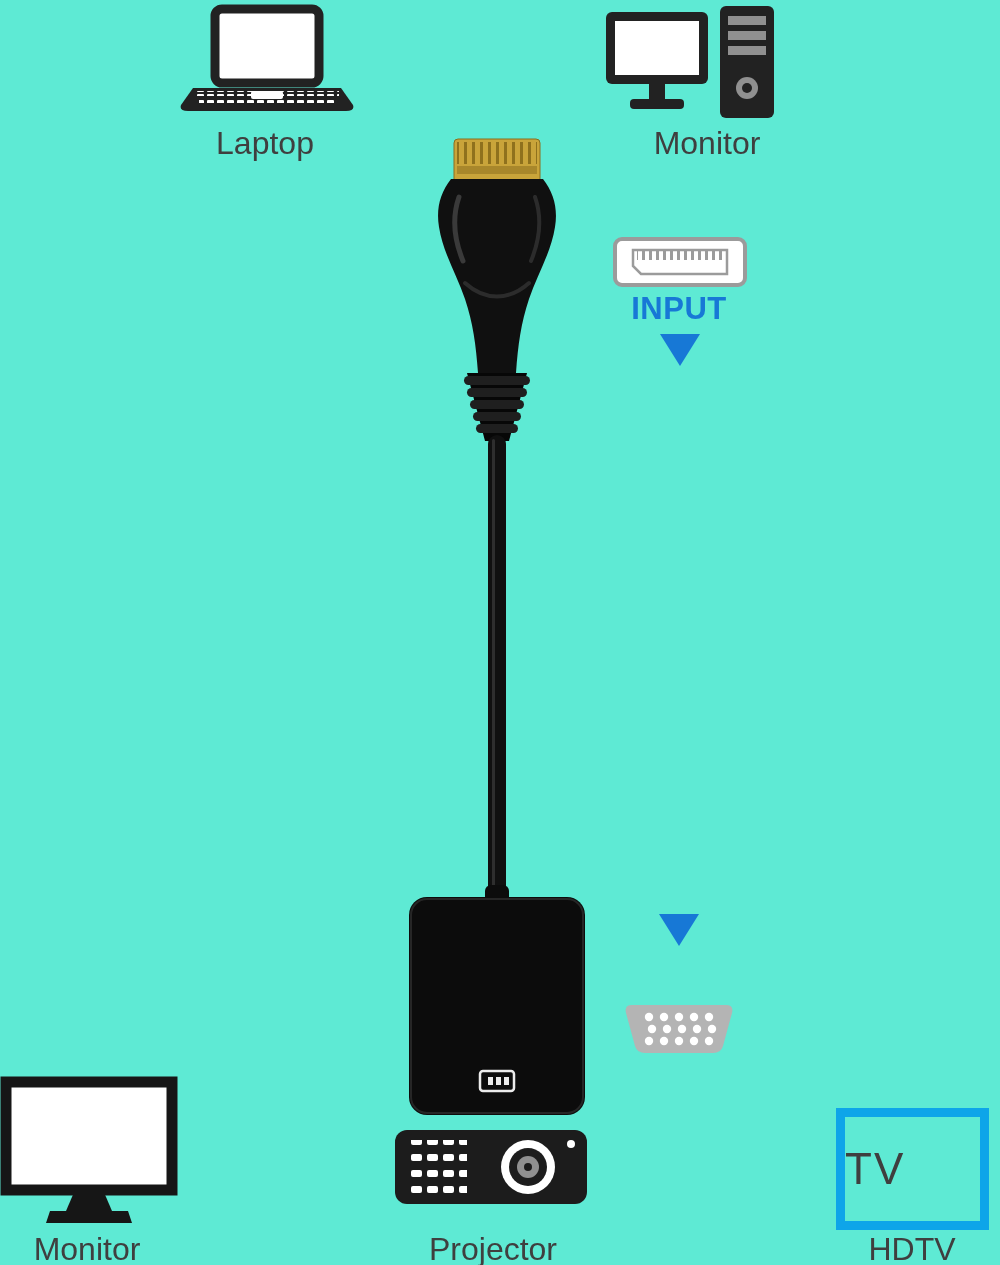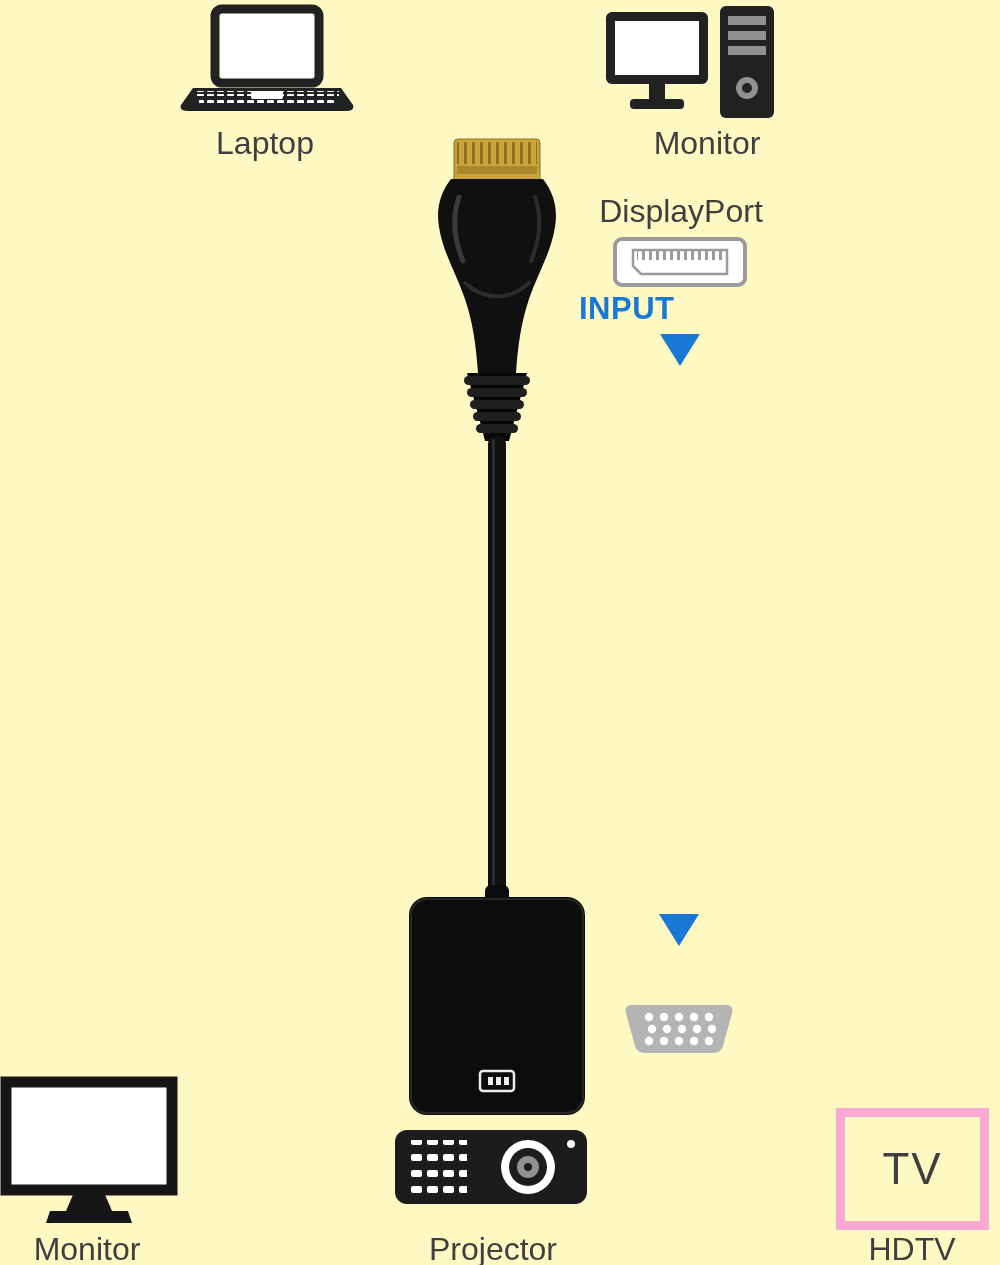--- a/index.html
+++ b/index.html
@@ -3,26 +3,26 @@
 <meta charset="utf-8">
 <style>
   :root{
     --accent-blue:#1778d6;
     --label-gray:#3f3f3f;
     --icon-dark:#202020;
     --icon-gray:#9b9b9b;
   }
   html,body{margin:0;padding:0;background:#fff;}
   body{font-family:"Liberation Sans", sans-serif;}
-  .stage{position:relative;width:1000px;height:1265px;background:#fef9c3;overflow:hidden;}
+  .stage{position:relative;width:1000px;height:1265px;background:#5eead4;overflow:hidden;}
   .abs{position:absolute;}
   .label{color:var(--label-gray);font-size:32px;text-align:center;line-height:1.1;}
-  .label-blue{color:var(--accent-blue);font-size:31px;font-weight:600;letter-spacing:.5px;line-height:1.1;}
+  .label-blue{color:var(--accent-blue);font-size:31px;font-weight:600;text-align:center;letter-spacing:.5px;line-height:1.1;}
   .arrow-down{width:0;height:0;border-left:20px solid transparent;border-right:20px solid transparent;border-top:32px solid var(--accent-blue);}
-  .tv-box{width:135px;height:104px;border:9px solid #f9a8d4;display:flex;align-items:center;justify-content:center;
+  .tv-box{width:135px;height:104px;border:9px solid #0ea5e9;display:flex;align-items:center;
           font-size:44px;color:var(--label-gray);letter-spacing:2px;}
 </style>
 </head>
 <body>
 
 <div class="stage">
 
   <svg class="abs" style="left:177px;top:4px" width="180" height="112" viewBox="0 0 180 112">
     <defs>
       <pattern id="keys" width="10" height="6" patternUnits="userSpaceOnUse">
@@ -44,21 +44,20 @@
     <rect x="26" y="95" width="54" height="10" rx="4" fill="#222"></rect>
     <rect x="116" y="2" width="54" height="112" rx="6" fill="#222"></rect>
     <rect x="124" y="12" width="38" height="9" fill="#909090"></rect>
     <rect x="124" y="27" width="38" height="9" fill="#909090"></rect>
     <rect x="124" y="42" width="38" height="9" fill="#909090"></rect>
     <circle cx="143" cy="84" r="11" fill="#909090"></circle>
     <circle cx="143" cy="84" r="5" fill="#222"></circle>
   </svg>
   <div class="abs label" style="left:617px;top:126px;width:180px">Monitor</div>
 
-  <div class="abs label" style="left:581px;top:194px;width:200px">DisplayPort</div>
 
   <svg class="abs" style="left:612px;top:236px" width="136" height="52" viewBox="0 0 136 52">
     <defs>
       <pattern id="dpins" width="7" height="9" patternUnits="userSpaceOnUse">
         <rect x="2" width="3" height="9" fill="#9b9b9b"></rect>
       </pattern>
     </defs>
     <rect x="3" y="3" width="130" height="46" rx="7" fill="#fff" stroke="#9b9b9b" stroke-width="4"></rect>
     <path d="M21,14 H115 V38 H29 L21,30 Z" fill="none" stroke="#9b9b9b" stroke-width="2.5"></path>
     <rect x="25" y="15" width="86" height="9" fill="url(#dpins)"></rect>

